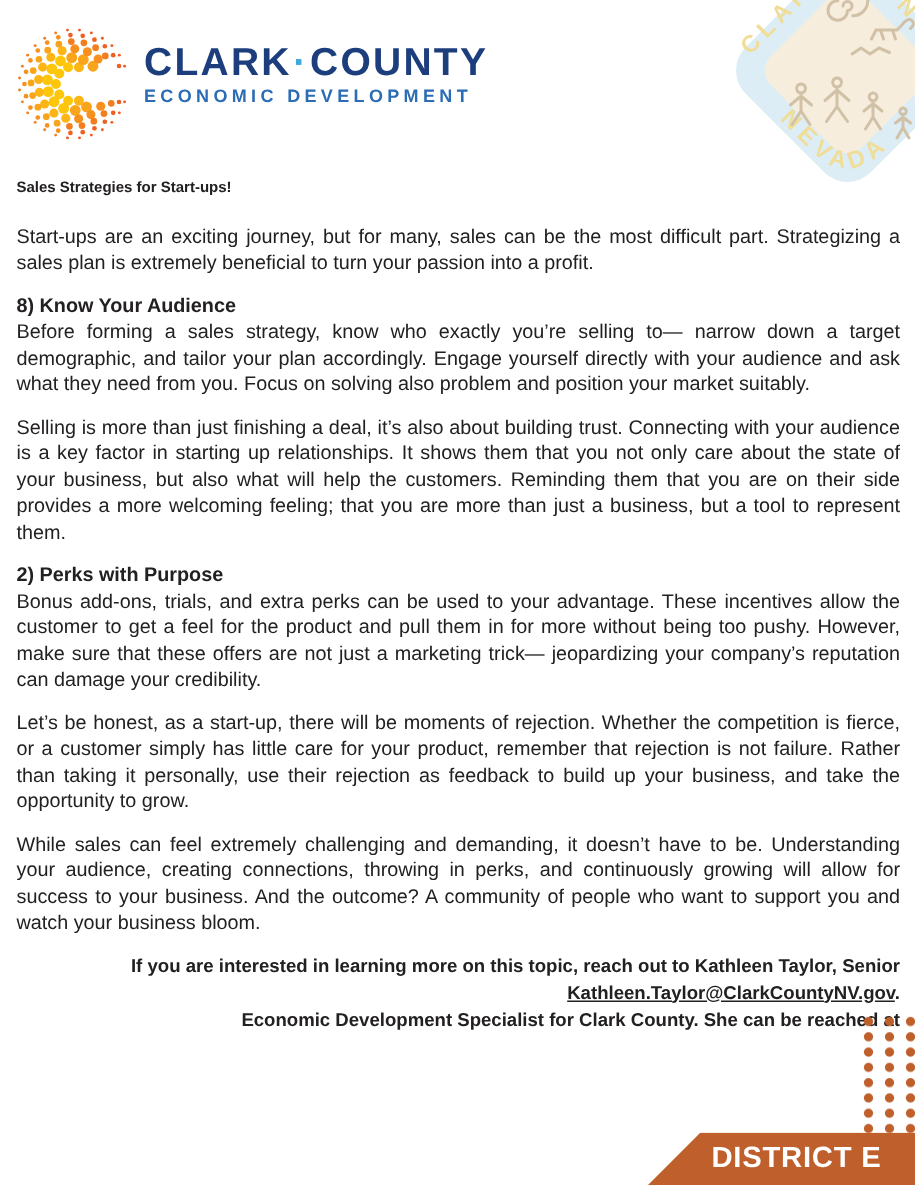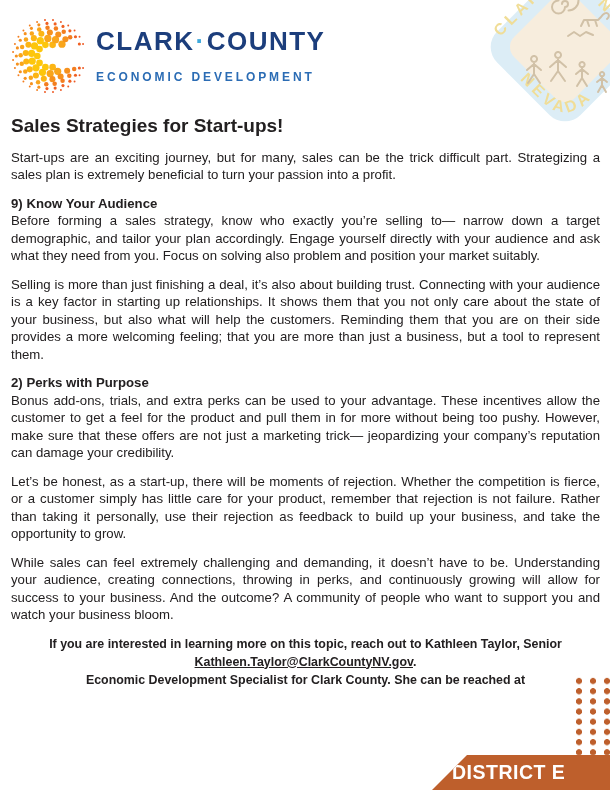--- a/index.html
+++ b/index.html
@@ -11,45 +11,45 @@
   .logo{position:absolute;left:8px;top:14px;display:flex;align-items:flex-start;}
   .logo-mark{width:82px;height:84px;display:block;}
   .logo-text{margin-left:6px;padding-top:14px;}
   .logo-title{
     font-size:26px;font-weight:bold;color:var(--navy,#1C3E7C);
     letter-spacing:1.5px;line-height:26px;white-space:nowrap;
   }
   .logo-dot{color:var(--dotblue,#3FA9DC);padding:0 1px;}
   .logo-subtitle{
     font-size:12px;font-weight:bold;color:var(--blue,#2B6CB4);
-    letter-spacing:2.9px;margin-top:16px;white-space:nowrap;
+    letter-spacing:2.9px;margin-top:3px;white-space:nowrap;
   }
   
   .seal{position:absolute;top:-48px;right:-50px;width:190px;height:190px;opacity:.9;pointer-events:none;}
   .seal textPath{fill:#EFDA8C;font-family:"Liberation Sans",sans-serif;font-weight:bold;font-size:16px;letter-spacing:4px;}
   .seal .glyph{stroke:#CDBB9E;stroke-width:2;fill:none;stroke-linecap:round;stroke-linejoin:round;}
   
   .content{position:absolute;left:11px;right:10px;top:117px;}
-  .content h1{font-size:19px;font-weight:bold;margin:0 0 14px 0;line-height:17.5px;}
+  .content h1{font-size:10px;font-weight:bold;margin:0 0 14px 0;line-height:17.5px;}
   .content h2{font-size:13.2px;font-weight:bold;margin:0;line-height:17.5px;text-align:left;}
   .content p{font-size:13.2px;line-height:17.5px;margin:0 0 11px 0;text-align:justify;}
   .cta{font-weight:bold;}
-  .cta p{margin:0;white-space:nowrap;text-align:center;line-height:18px;font-size:12.4px;}
+  .cta p{margin:0;white-space:nowrap;text-align:right;line-height:18px;font-size:12.4px;}
   .cta a{color:inherit;text-decoration:underline;}
   
   .dot-grid{
     position:absolute;left:572px;top:676px;width:39px;height:80px;
     background-image:radial-gradient(circle at 7px 5px,var(--accent,#BE5F2C) 2.7px,transparent 3.4px);
     background-size:14px 10.2px;
   }
   .district-banner{
     position:absolute;right:0;bottom:0;width:178px;height:35px;
     background:var(--accent,#BE5F2C);
     clip-path:polygon(35px 0,100% 0,100% 100%,0 100%);
-    display:flex;align-items:center;justify-content:flex-start;padding-left:20px;box-sizing:border-box;
+    display:flex;align-items:center;justify-content:center;padding-left:20px;box-sizing:border-box;
   }
   .district-banner span{color:#fff;font-weight:bold;font-size:19.5px;letter-spacing:.5px;}
 </style>
 </head>
 <body>
 
 <div class="page">
 
   <div class="logo">
     <svg class="logo-mark" id="logo-mark" viewBox="0 0 84 84">
@@ -174,24 +174,24 @@
       <path class="glyph" d="M98,84 l6,-4 6,4 6,-4 7,3"></path>
       <path class="glyph" d="M64,104 a3,3 0 1,0 .1,0 M64,110 v12 m0,-10 l-7,6 m7,-6 l7,6 m-7,4 l-6,9 m6,-9 l6,9"></path>
       <path class="glyph" d="M88,100 a3,3 0 1,0 .1,0 M88,106 v13 m0,-11 l-8,7 m8,-7 l8,7 m-8,4 l-7,10 m7,-10 l7,10"></path>
       <path class="glyph" d="M112,110 a2.6,2.6 0 1,0 .1,0 M112,115 v11 m0,-9 l-6,5 m6,-5 l6,5 m-6,4 l-5,8 m5,-8 l5,8"></path>
       <path class="glyph" d="M132,120 a2.2,2.2 0 1,0 .1,0 M132,124 v9 m0,-7 l-5,4 m5,-4 l5,4 m-5,3 l-4,7 m4,-7 l4,7"></path>
     </g>
   </svg>
 
   <div class="content">
     <h1>Sales Strategies for Start-ups!</h1>
-    <p>Start-ups are an exciting journey, but for many, sales can be the trick difficult part. Strategizing a sales plan is extremely beneficial to turn your passion into a profit.</p>
-
-    <section>
-      <h2>9) Know Your Audience</h2>
+    <p>Start-ups are an exciting journey, but for many, sales can be the most difficult part. Strategizing a sales plan is extremely beneficial to turn your passion into a profit.</p>
+
+    <section>
+      <h2>8) Know Your Audience</h2>
       <p>Before forming a sales strategy, know who exactly you’re selling to— narrow down a target demographic, and tailor your plan accordingly. Engage yourself directly with your audience and ask what they need from you. Focus on solving also problem and position your market suitably.</p>
     </section>
 
     <section>
       <p>Selling is more than just finishing a deal, it’s also about building trust. Connecting with your audience is a key factor in starting up relationships. It shows them that you not only care about the state of your business, but also what will help the customers. Reminding them that you are on their side provides a more welcoming feeling; that you are more than just a business, but a tool to represent them.</p>
     </section>
 
     <section>
       <h2>2) Perks with Purpose</h2>
       <p>Bonus add-ons, trials, and extra perks can be used to your advantage. These incentives allow the customer to get a feel for the product and pull them in for more without being too pushy. However, make sure that these offers are not just a marketing trick— jeopardizing your company’s reputation can damage your credibility.</p>

